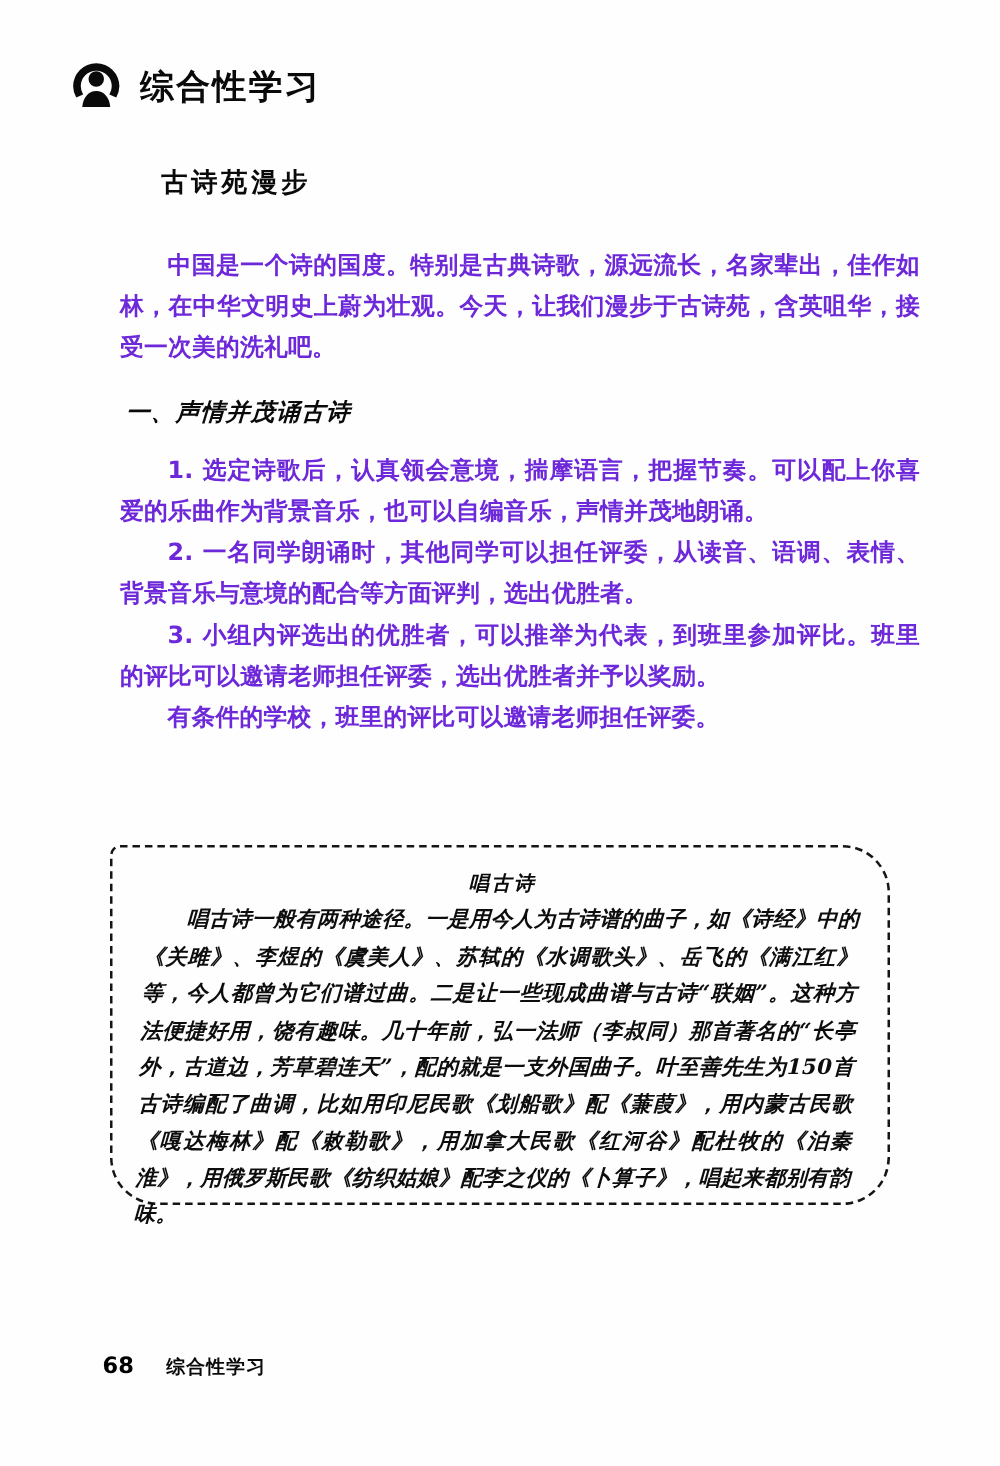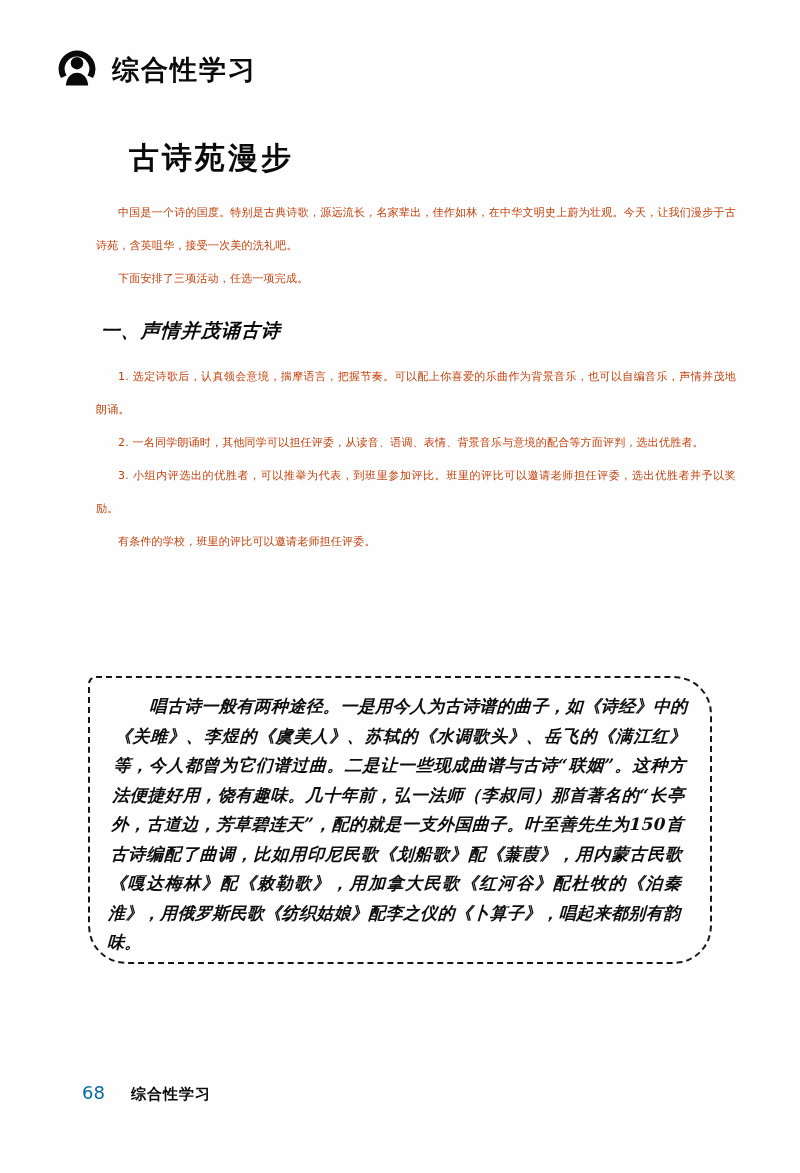--- a/index.html
+++ b/index.html
@@ -46,44 +46,44 @@
     line-height: 1;
     color: #0a0a0a;
     font-family: "DejaVu Sans", "Liberation Sans", sans-serif;
   }
 
   
   .main-title {
     position: absolute;
     left: 129px;
     top: 120px;
-    font-size: 30px;
+    font-size: 21px;
     font-weight: 700;
     letter-spacing: 3px;
     line-height: 1.2;
     color: #0a0a0a;
   }
 
   
   .col {
     position: absolute;
     left: 96px;
     width: 640px;
     top: 196px;
   }
 
   p.body {
     margin: 0 0 0 0;
-    font-size: 11px;
+    font-size: 19px;
     line-height: 33px;
-    font-weight: 400;
+    font-weight: 700;
     text-align: justify;
     text-justify: inter-ideograph;
     letter-spacing: 0.2px;
-    color: #c2410c;
+    color: #6d28d9;
   }
   p.body.indent { text-indent: 2em; }
 
   .gap-a { height: 18px; }
   .gap-b { height: 13px; }
 
   .section-heading {
     margin: 0;
     font-size: 19px;
     font-weight: 700;
@@ -146,22 +146,22 @@
   .footer {
     position: absolute;
     left: 82px;
     top: 1082px;
     display: flex;
     align-items: baseline;
     gap: 26px;
   }
   .footer-num {
     font-size: 18px;
-    font-weight: 400;
-    color: #0369a1;
+    font-weight: 700;
+    color: #000000;
   }
   .footer-text {
     font-size: 15px;
     font-weight: 700;
     letter-spacing: 1px;
     color: #0a0a0a;
   }
 </style>
 </head>
 <body>
@@ -179,34 +179,34 @@
         <path d="M9.8 37.5 C10.6 29.4 15.2 24.8 21 24.8 C26.8 24.8 31.4 29.4 32.2 37.5 Z" fill="#0a0a0a"></path>
       </svg>
     </span>
     <span class="header-label">综合性学习</span>
   </div>
 
   <h1 class="main-title">古诗苑漫步</h1>
 
   <div class="col">
     <p class="body indent">中国是一个诗的国度。特别是古典诗歌，源远流长，名家辈出，佳作如林，在中华文明史上蔚为壮观。今天，让我们漫步于古诗苑，含英咀华，接受一次美的洗礼吧。</p>
-    <p class="body indent">下面安排了三项活动，任选一项完成。</p>
 
     <div class="gap-a"></div>
     <h2 class="section-heading">一、声情并茂诵古诗</h2>
     <div class="gap-b"></div>
 
     <p class="body indent">1. 选定诗歌后，认真领会意境，揣摩语言，把握节奏。可以配上你喜爱的乐曲作为背景音乐，也可以自编音乐，声情并茂地朗诵。</p>
     <p class="body indent">2. 一名同学朗诵时，其他同学可以担任评委，从读音、语调、表情、背景音乐与意境的配合等方面评判，选出优胜者。</p>
     <p class="body indent">3. 小组内评选出的优胜者，可以推举为代表，到班里参加评比。班里的评比可以邀请老师担任评委，选出优胜者并予以奖励。</p>
     <p class="body indent">有条件的学校，班里的评比可以邀请老师担任评委。</p>
   </div>
 
   <div class="note-box">
     <div class="note-inner">
+      <p class="note-title">唱古诗</p>
       <p class="note-body">唱古诗一般有两种途径。一是用今人为古诗谱的曲子，如《诗经》中的《关雎》、李煜的《虞美人》、苏轼的《水调歌头》、岳飞的《满江红》等，今人都曾为它们谱过曲。二是让一些现成曲谱与古诗“联姻”。这种方法便捷好用，饶有趣味。几十年前，弘一法师（李叔同）那首著名的“长亭外，古道边，芳草碧连天”，配的就是一支外国曲子。叶至善先生为150首古诗编配了曲调，比如用印尼民歌《划船歌》配《蒹葭》，用内蒙古民歌《嘎达梅林》配《敕勒歌》，用加拿大民歌《红河谷》配杜牧的《泊秦淮》，用俄罗斯民歌《纺织姑娘》配李之仪的《卜算子》，唱起来都别有韵味。</p>
     </div>
   </div>
 
   <div class="footer">
     <span class="footer-num">68</span>
     <span class="footer-text">综合性学习</span>
   </div>
 
 </div>

